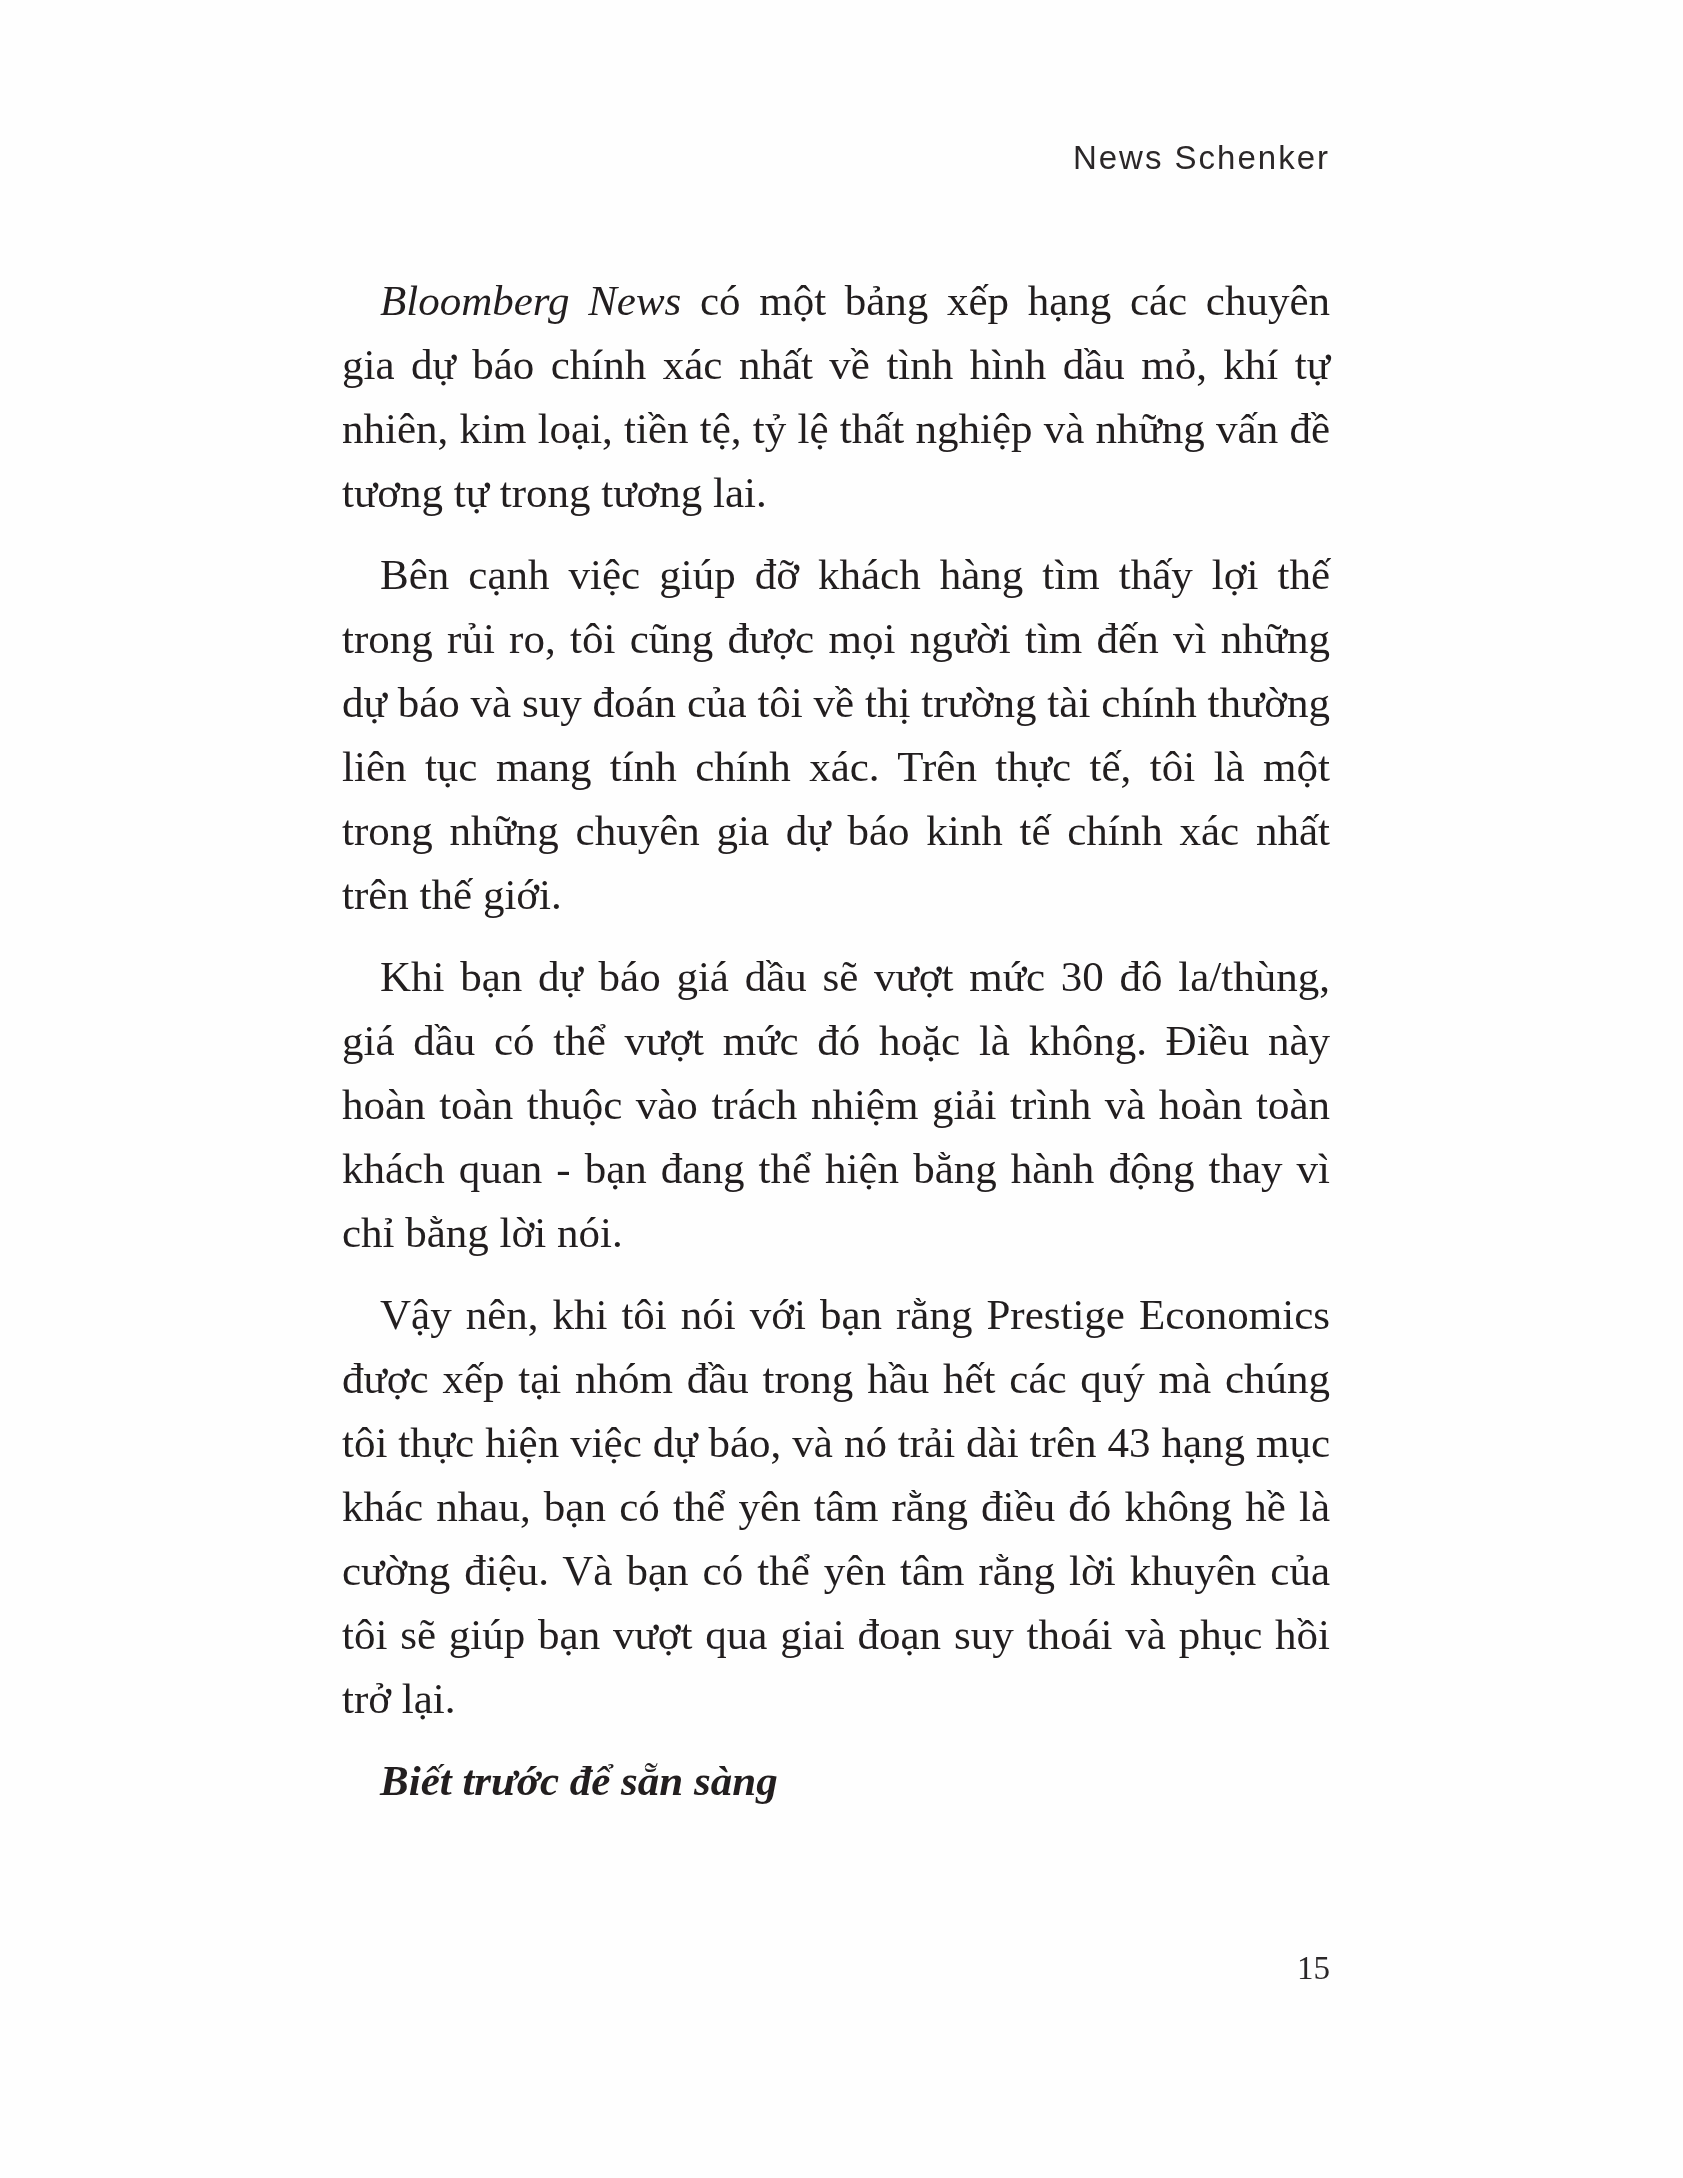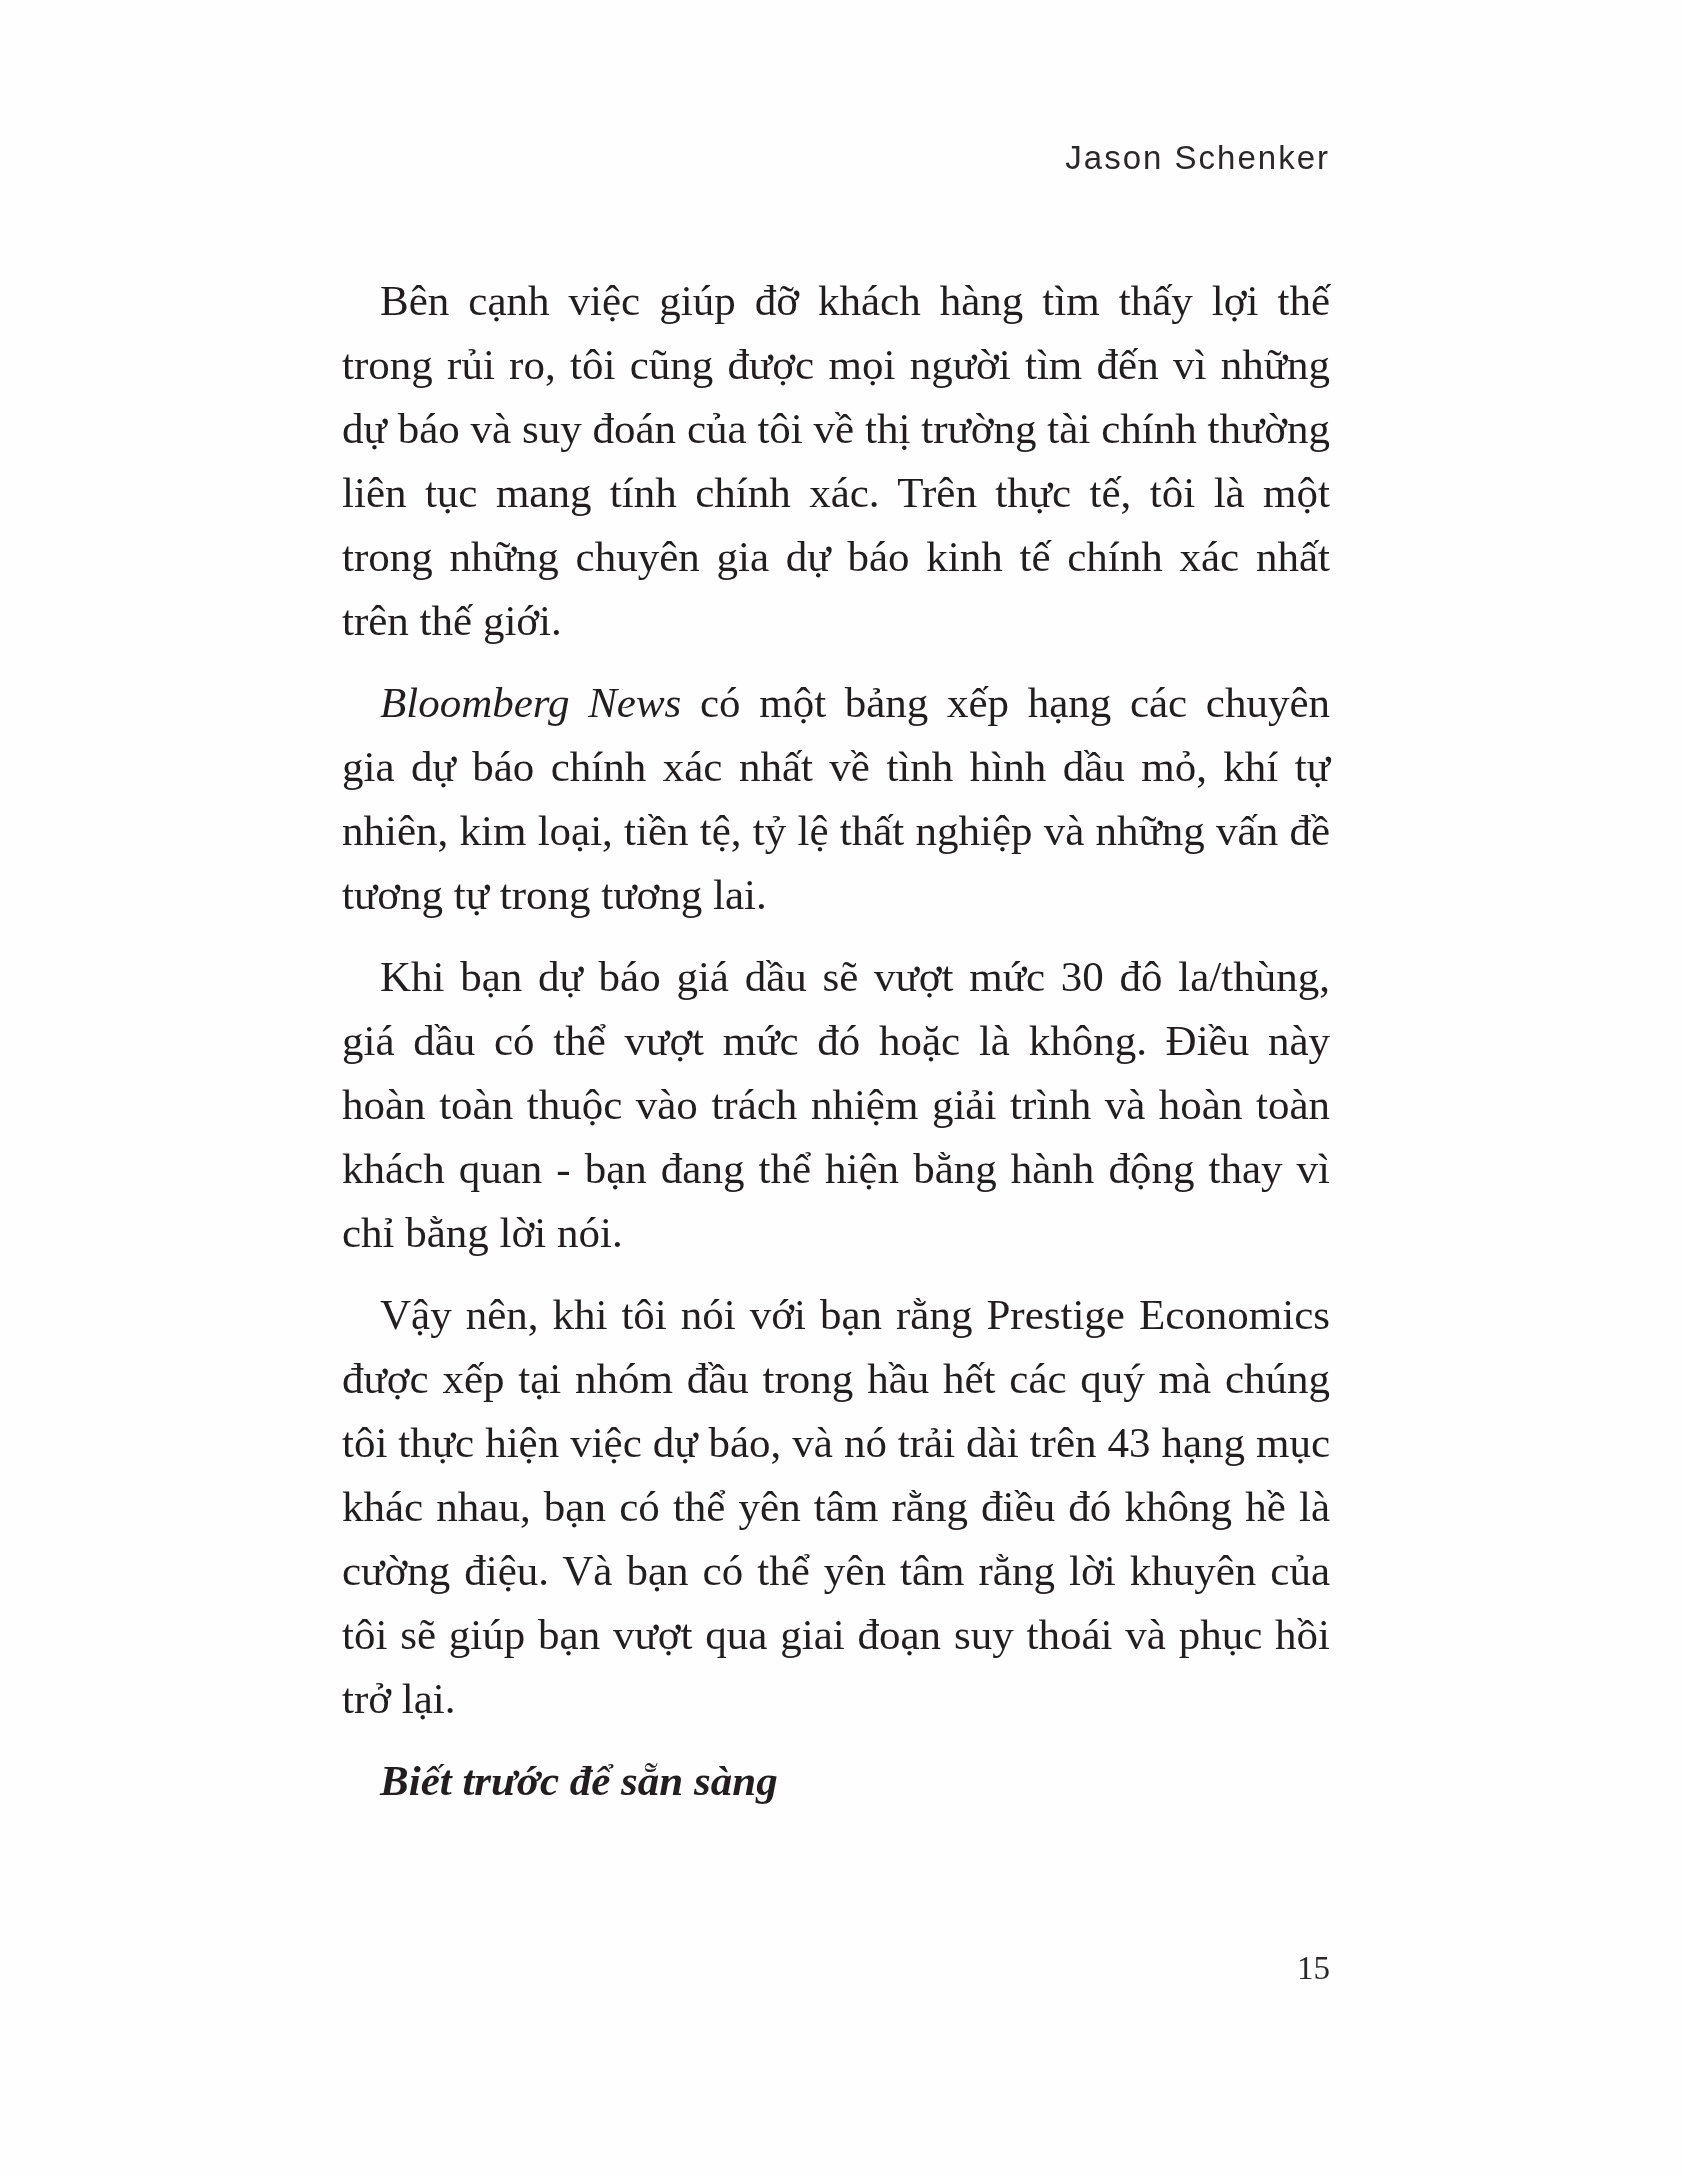--- a/index.html
+++ b/index.html
@@ -66,27 +66,27 @@
     font-family: "Liberation Serif", serif;
     font-size: 33px;
     color: #2b2728;
   }
 </style>
 </head>
 <body>
 
 <div class="page">
 
-  <div class="running-header">Jason Schenker</div>
+  <div class="running-header">News Schenker</div>
 
   <main class="body-text">
 
+    <p class="para"><em class="pub-italic">Bloomberg News</em><span> có một bảng xếp hạng các chuyên gia dự báo chính xác nhất về tình hình dầu mỏ, khí tự nhiên, kim loại, tiền tệ, tỷ lệ thất nghiệp và những vấn đề tương tự trong tương lai.</span></p>
+
     <p class="para">Bên cạnh việc giúp đỡ khách hàng tìm thấy lợi thế trong rủi ro, tôi cũng được mọi người tìm đến vì những dự báo và suy đoán của tôi về thị trường tài chính thường liên tục mang tính chính xác. Trên thực tế, tôi là một trong những chuyên gia dự báo kinh tế chính xác nhất trên thế giới.</p>
-
-    <p class="para"><em class="pub-italic">Bloomberg News</em><span> có một bảng xếp hạng các chuyên gia dự báo chính xác nhất về tình hình dầu mỏ, khí tự nhiên, kim loại, tiền tệ, tỷ lệ thất nghiệp và những vấn đề tương tự trong tương lai.</span></p>
 
     <p class="para">Khi bạn dự báo giá dầu sẽ vượt mức 30 đô la/thùng, giá dầu có thể vượt mức đó hoặc là không. Điều này hoàn toàn thuộc vào trách nhiệm giải trình và hoàn toàn khách quan - bạn đang thể hiện bằng hành động thay vì chỉ bằng lời nói.</p>
 
     <p class="para">Vậy nên, khi tôi nói với bạn rằng Prestige Economics được xếp tại nhóm đầu trong hầu hết các quý mà chúng tôi thực hiện việc dự báo, và nó trải dài trên 43 hạng mục khác nhau, bạn có thể yên tâm rằng điều đó không hề là cường điệu. Và bạn có thể yên tâm rằng lời khuyên của tôi sẽ giúp bạn vượt qua giai đoạn suy thoái và phục hồi trở lại.</p>
 
     <h2 class="section-heading">Biết trước để sẵn sàng</h2>
 
 
   </main>
 

